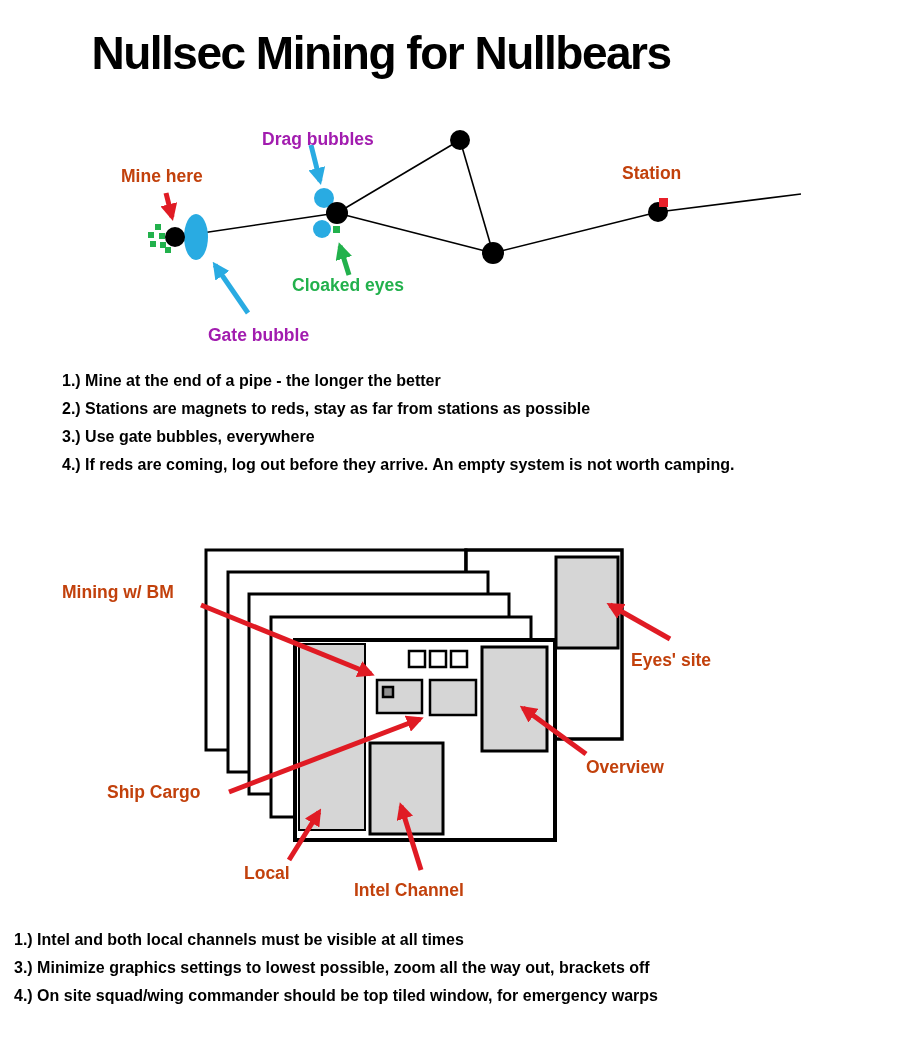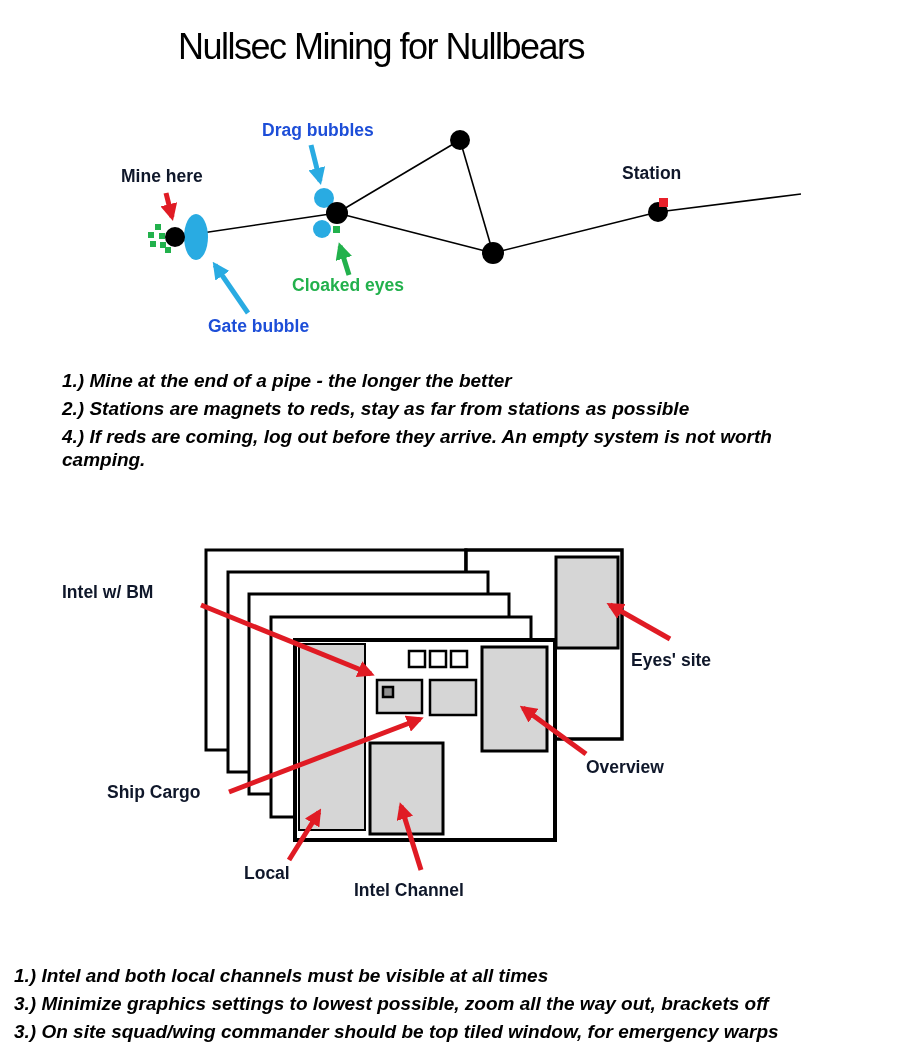--- a/index.html
+++ b/index.html
@@ -1,28 +1,28 @@
 <!DOCTYPE html>
 <html><head>
 <meta charset="utf-8">
 <style>
   html,body{margin:0;padding:0;background:#ffffff;}
   #page{position:relative;width:905px;height:1052px;background:#ffffff;overflow:hidden;
         font-family:"Liberation Sans","DejaVu Sans",sans-serif;}
   #shapes{position:absolute;left:0;top:0;width:905px;height:1052px;}
   .lbl{position:absolute;font-weight:bold;font-size:17.5px;line-height:20px;white-space:nowrap;}
-  .lbl.red{color:#0f172a;}
-  .lbl.cyan{color:#1d4ed8;}
+  .lbl.red{color:#c2410c;}
+  .lbl.cyan{color:#a21caf;margin-top:9px;}
   .lbl.green{color:#22b14c;}
   #title{position:absolute;left:0;top:26px;width:762px;text-align:center;
-         font-size:36px;font-weight:normal;letter-spacing:-1.5px;color:#000;}
-  .tiplist{position:absolute;color:#000;font-weight:bold;font-size:19px;line-height:23px;font-style:italic;}
+         font-size:46px;font-weight:bold;letter-spacing:-1.5px;color:#000;}
+  .tiplist{position:absolute;color:#000;font-weight:bold;font-size:16px;line-height:23px;}
   .tiplist .tip{margin-bottom:5px;}
   #mining-tips{left:62px;top:369px;width:742px;}
-  #ui-tips{left:14px;top:928px;width:888px;margin-top:36px;}
+  #ui-tips{left:14px;top:928px;width:888px;}
 </style>
 </head>
 <body>
 
 <div id="page">
 
   <div id="title">Nullsec Mining for Nullbears</div>
 
   <svg id="shapes" width="905" height="1052" viewBox="0 0 905 1052" xmlns="http://www.w3.org/2000/svg">
     <defs>
@@ -114,29 +114,30 @@
 
   <div class="lbl red" style="left:121px;top:166px;">Mine here</div>
   <div class="lbl cyan" style="left:262px;top:120px;">Drag bubbles</div>
   <div class="lbl red" style="left:622px;top:163px;">Station</div>
   <div class="lbl green" style="left:292px;top:275px;">Cloaked eyes</div>
   <div class="lbl cyan" style="left:208px;top:316px;text-align:center;">Gate bubble</div>
 
   <div id="mining-tips" class="tiplist">
     <div class="tip">1.) Mine at the end of a pipe - the longer the better</div>
     <div class="tip">2.) Stations are magnets to reds, stay as far from stations as possible</div>
+    <div class="tip">3.) Use gate bubbles, everywhere</div>
     <div class="tip">4.) If reds are coming, log out before they arrive. An empty system is not worth camping.</div>
   </div>
 
-  <div class="lbl red" style="left:62px;top:582px;">Intel w/ BM</div>
+  <div class="lbl red" style="left:62px;top:582px;">Mining w/ BM</div>
   <div class="lbl red" style="left:631px;top:650px;">Eyes' site</div>
   <div class="lbl red" style="left:586px;top:757px;">Overview</div>
   <div class="lbl red" style="left:107px;top:782px;">Ship Cargo</div>
   <div class="lbl red" style="left:244px;top:863px;text-align:center;">Local</div>
   <div class="lbl red" style="left:354px;top:880px;">Intel Channel</div>
 
   <div id="ui-tips" class="tiplist">
     <div class="tip">1.) Intel and both local channels must be visible at all times</div>
     <div class="tip">3.) Minimize graphics settings to lowest possible, zoom all the way out, brackets off</div>
-    <div class="tip">3.) On site squad/wing commander should be top tiled window, for emergency warps</div>
+    <div class="tip">4.) On site squad/wing commander should be top tiled window, for emergency warps</div>
   </div>
 
 </div>
 
 </body></html>

